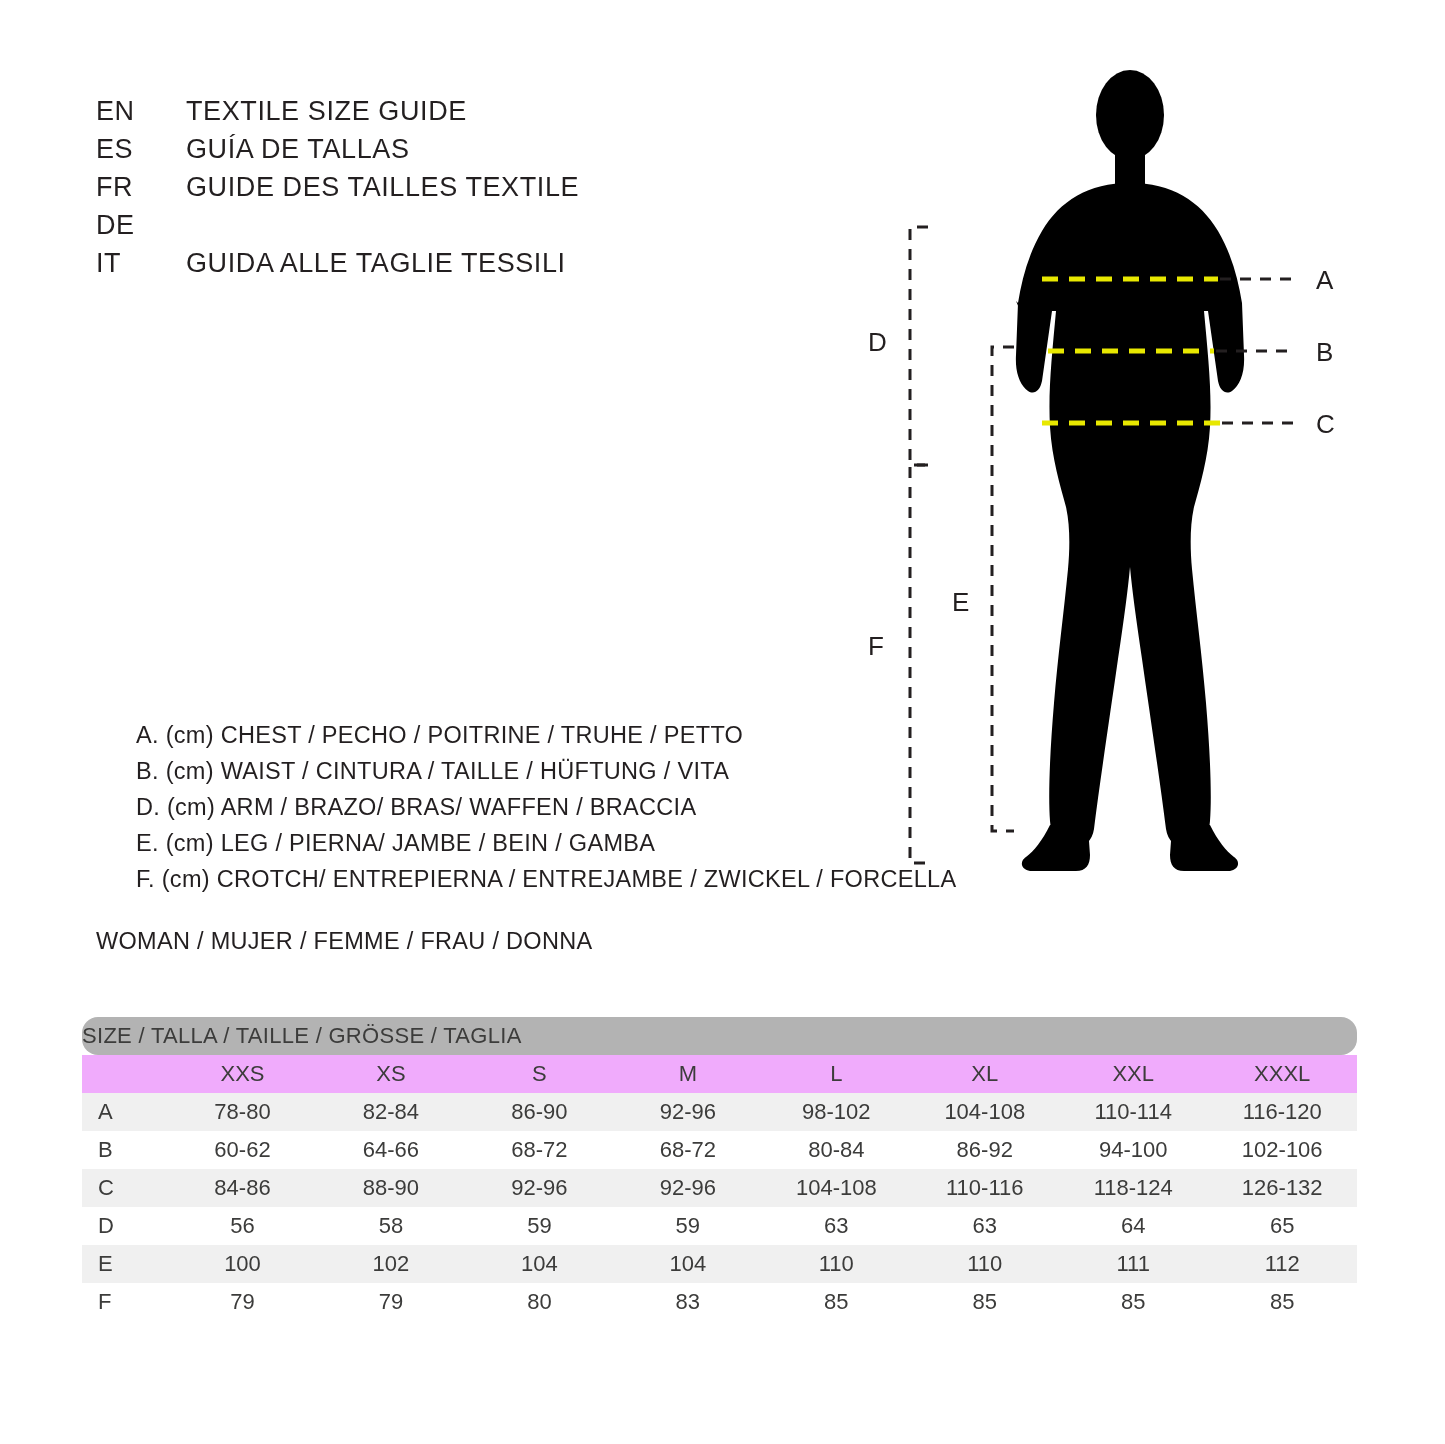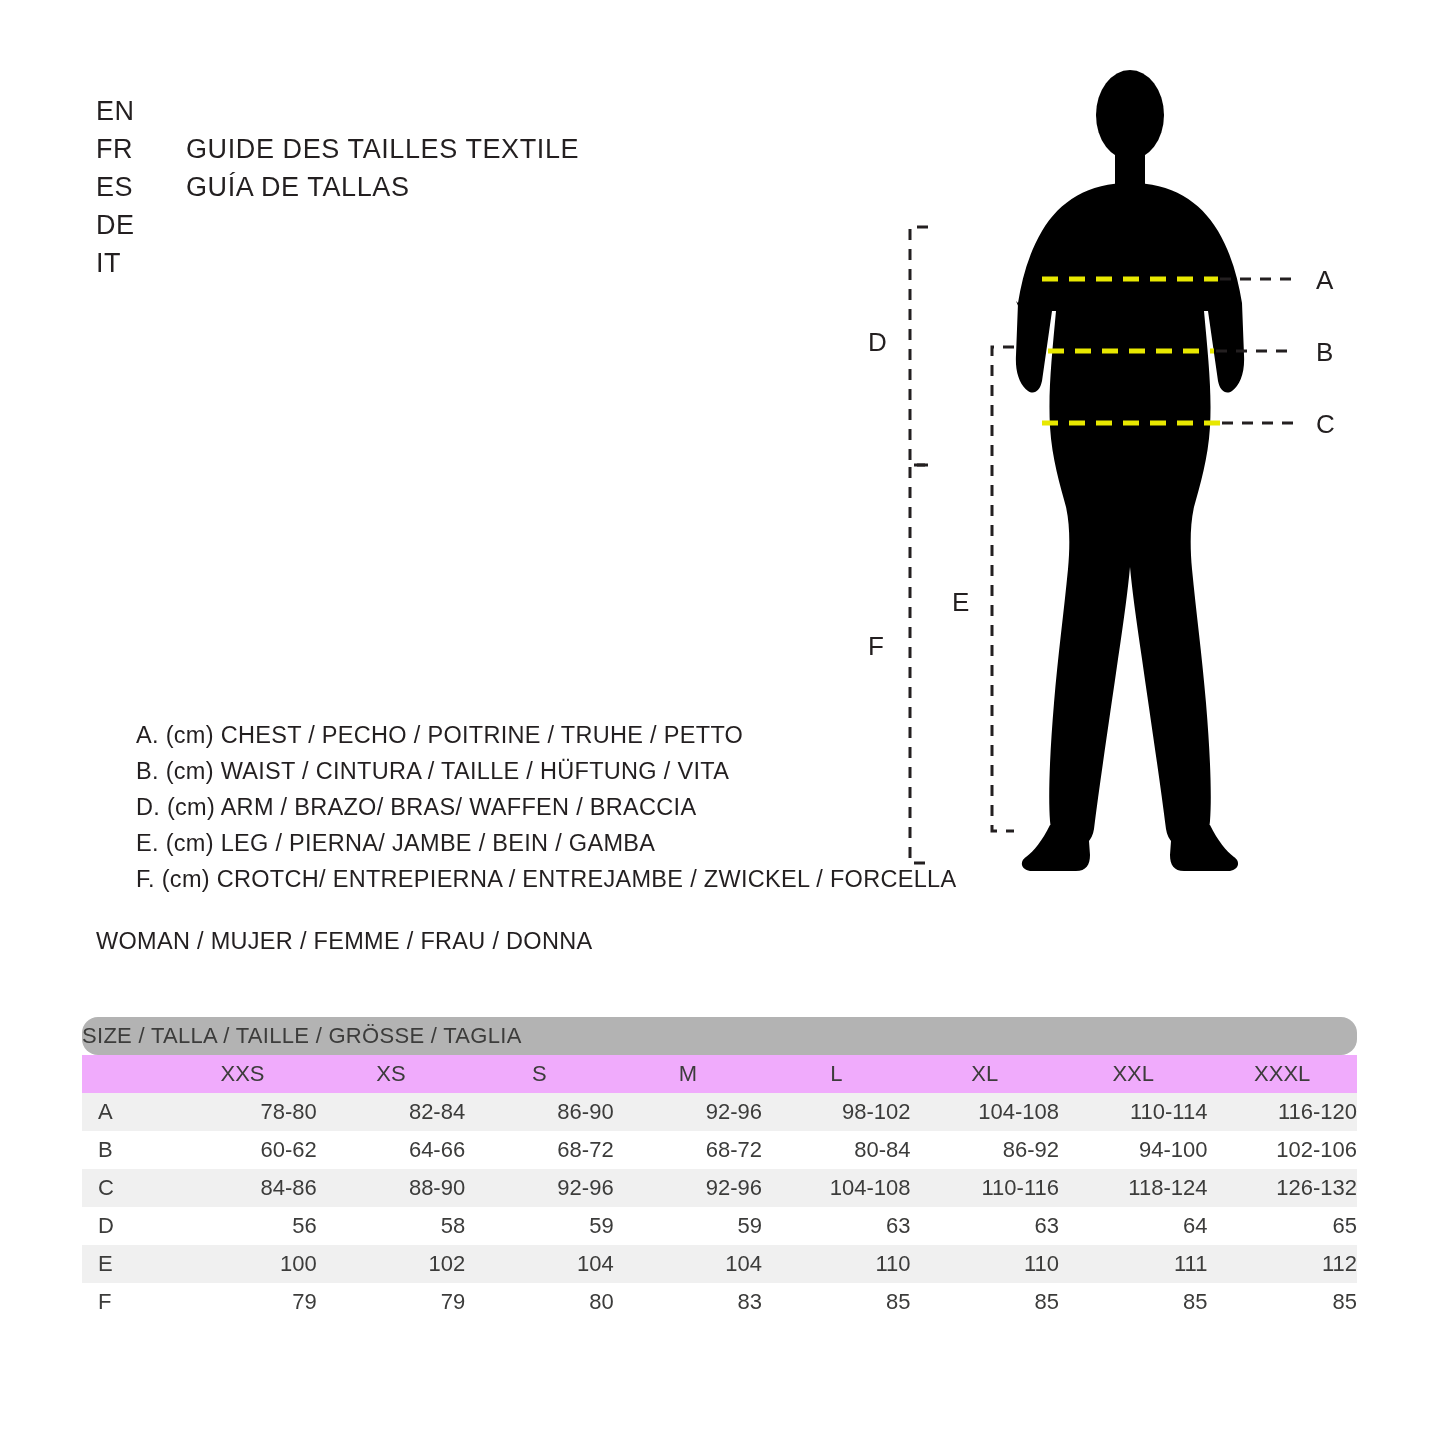--- a/index.html
+++ b/index.html
@@ -92,21 +92,21 @@
     height: 38px;
     letter-spacing: 0.3px;
     border-radius: 16px;
   }
   .col-label {
     width: 86px;
     text-align: left;
     padding-left: 16px !important;
   }
   .size-row td {
-    text-align: right;
+    text-align: center;
   }
   .size-row td.col-label {
     text-align: left;
   }
   tr.shade td {
     background: #f0f0f0;
   }
   tr.plain td {
     background: #ffffff;
   }
@@ -132,34 +132,36 @@
     font-size: 26px;
     fill: #231f20;
   }
 </style>
 </head>
 <body>
 
 <div class="titles">
   <div class="title-row">
     <div class="title-lang">EN</div>
+    <div class="title-text">TEXTILE SIZE GUIDE</div>
+  </div>
+  <div class="title-row">
+    <div class="title-lang">ES</div>
+    <div class="title-text">GUÍA DE TALLAS</div>
   </div>
   <div class="title-row">
     <div class="title-lang">FR</div>
     <div class="title-text">GUIDE DES TAILLES TEXTILE</div>
   </div>
   <div class="title-row">
-    <div class="title-lang">ES</div>
-    <div class="title-text">GUÍA DE TALLAS</div>
-  </div>
-  <div class="title-row">
     <div class="title-lang">DE</div>
   </div>
   <div class="title-row">
     <div class="title-lang">IT</div>
+    <div class="title-text">GUIDA ALLE TAGLIE TESSILI</div>
   </div>
 </div>
 
 <div class="figure">
   <svg width="560" height="840" viewBox="0 0 560 840" xmlns="http://www.w3.org/2000/svg">
 
     <g fill="#000000">
 
       <ellipse cx="310" cy="60" rx="34" ry="45"></ellipse>
 

